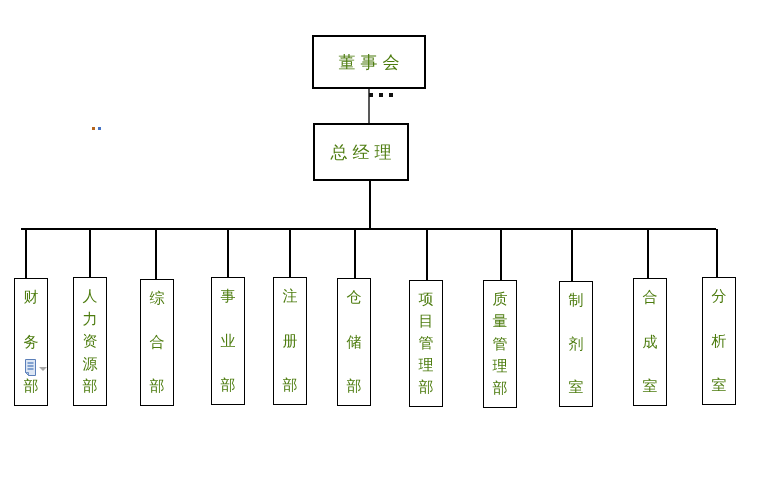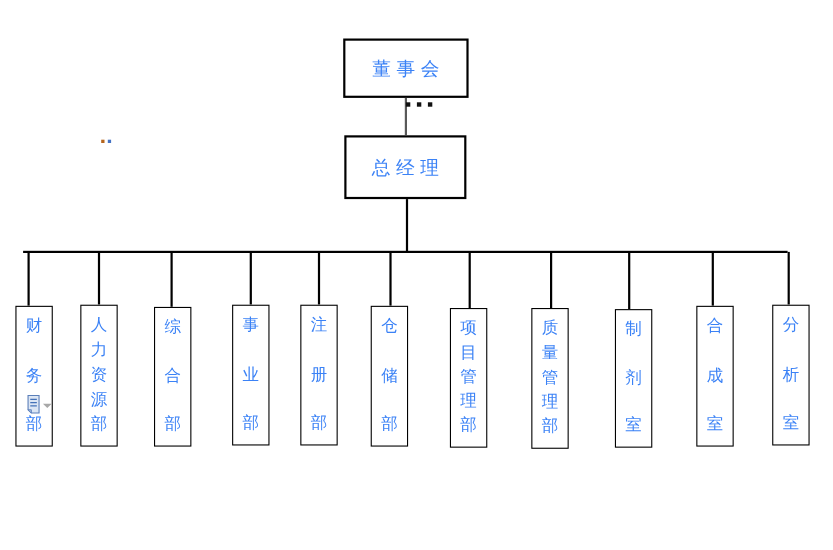--- a/index.html
+++ b/index.html
@@ -1,18 +1,18 @@
 <!DOCTYPE html>
 <html><head>
 <meta charset="utf-8">
 <style>
   html,body { margin:0; padding:0; background:#ffffff; }
   .stage {
     position:relative; width:757px; height:500px; background:#ffffff;
-    font-family:"Liberation Serif","DejaVu Serif",serif; color:#3b82f6;
+    font-family:"Liberation Serif","DejaVu Serif",serif; color:#4d7c0f;
     overflow:hidden;
   }
   .line { position:absolute; background:#000; }
   .line.gray { background:#595959; }
   .obox {
     position:absolute; background:#fff; border:1.5px solid #000;
     box-sizing:border-box;
   }
   .hbox {
     border-width:2px;
@@ -51,21 +51,21 @@
     <i></i>
     <i></i>
     <i></i>
   </div>
 
   <div class="stray">
     <i class="o"></i>
     <i class="b"></i>
   </div>
 
-  <div class="obox hbox" style="left:313px; top:123px; width:111px; height:58px;">
+  <div class="obox hbox" style="left:313px; top:123px; width:96px; height:58px;">
     <span>总经理</span>
   </div>
 
   <div class="line" style="left:369px; top:181px; width:1.5px; height:48px;"></div>
 
   <div class="line" style="left:21px; top:228px; width:695px; height:1.5px;"></div>
 
   <div class="line" style="left:25px;  top:229px; width:1.5px; height:49px;"></div>
   <div class="line" style="left:89px;  top:229px; width:1.5px; height:48px;"></div>
   <div class="line" style="left:155px; top:229px; width:1.5px; height:50px;"></div>

